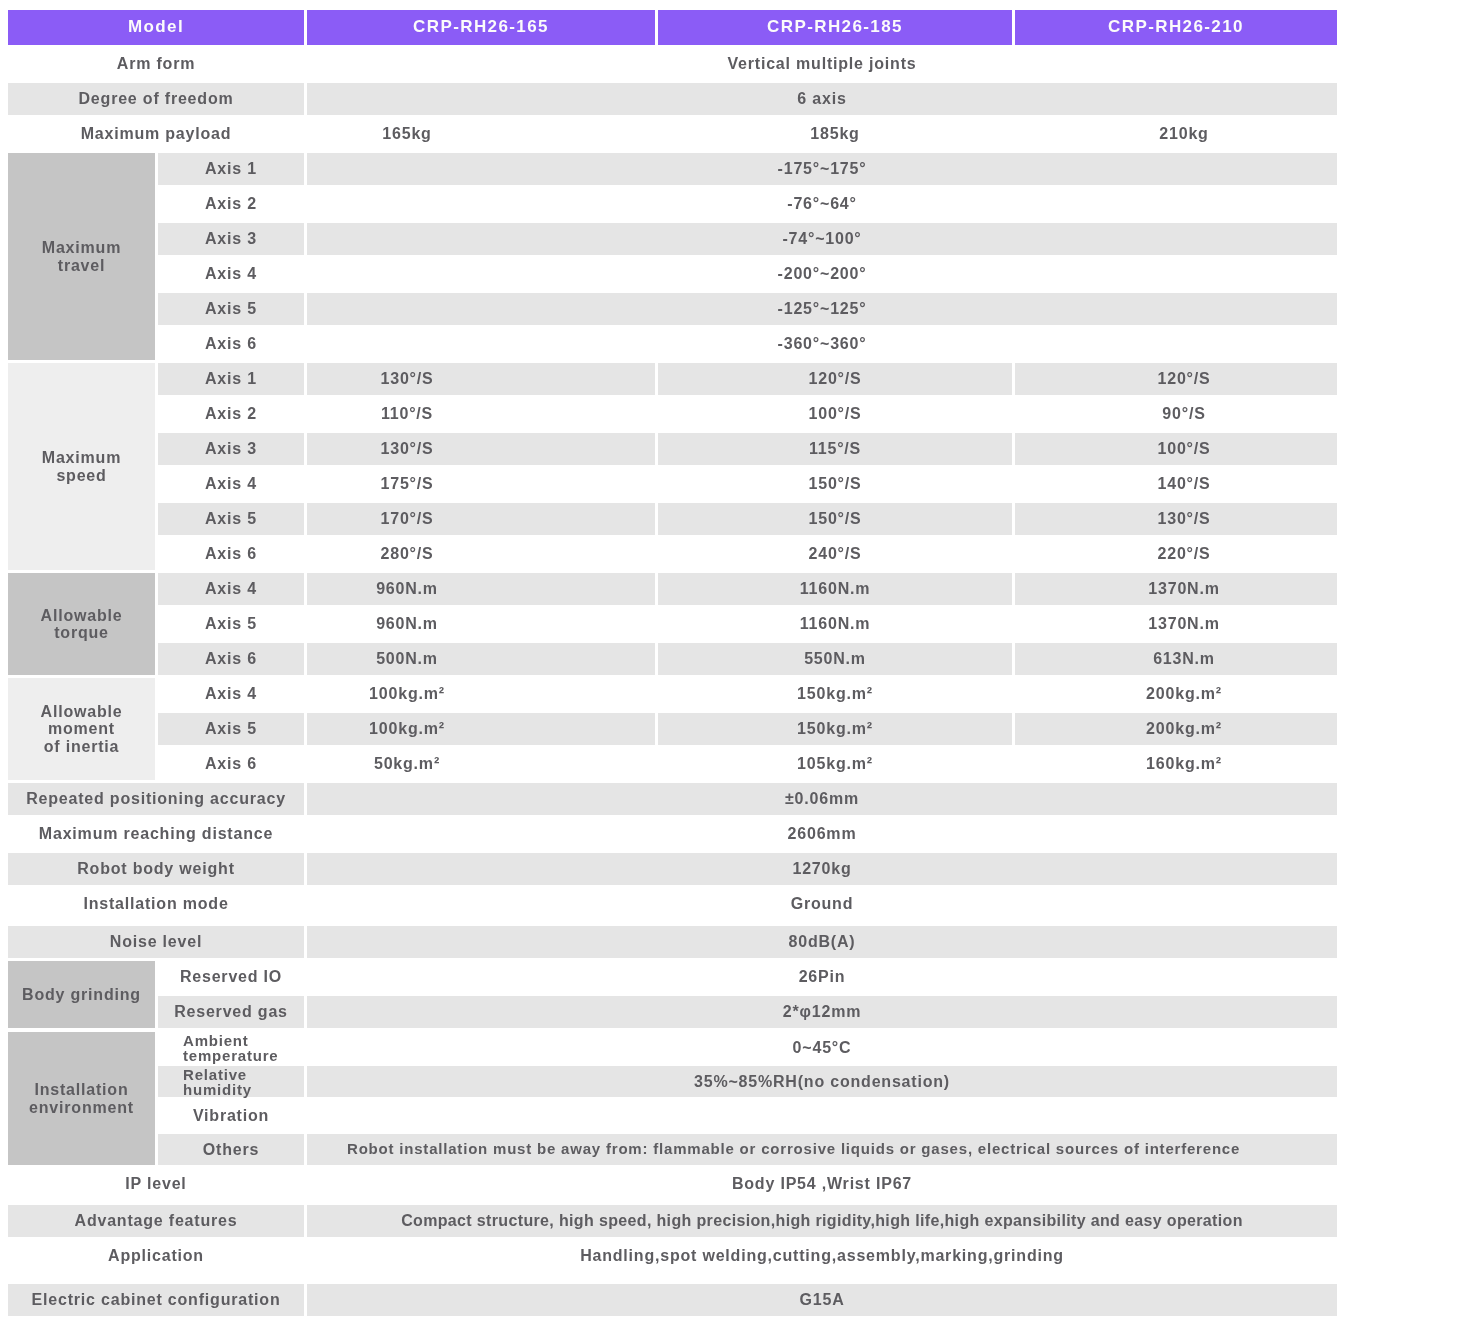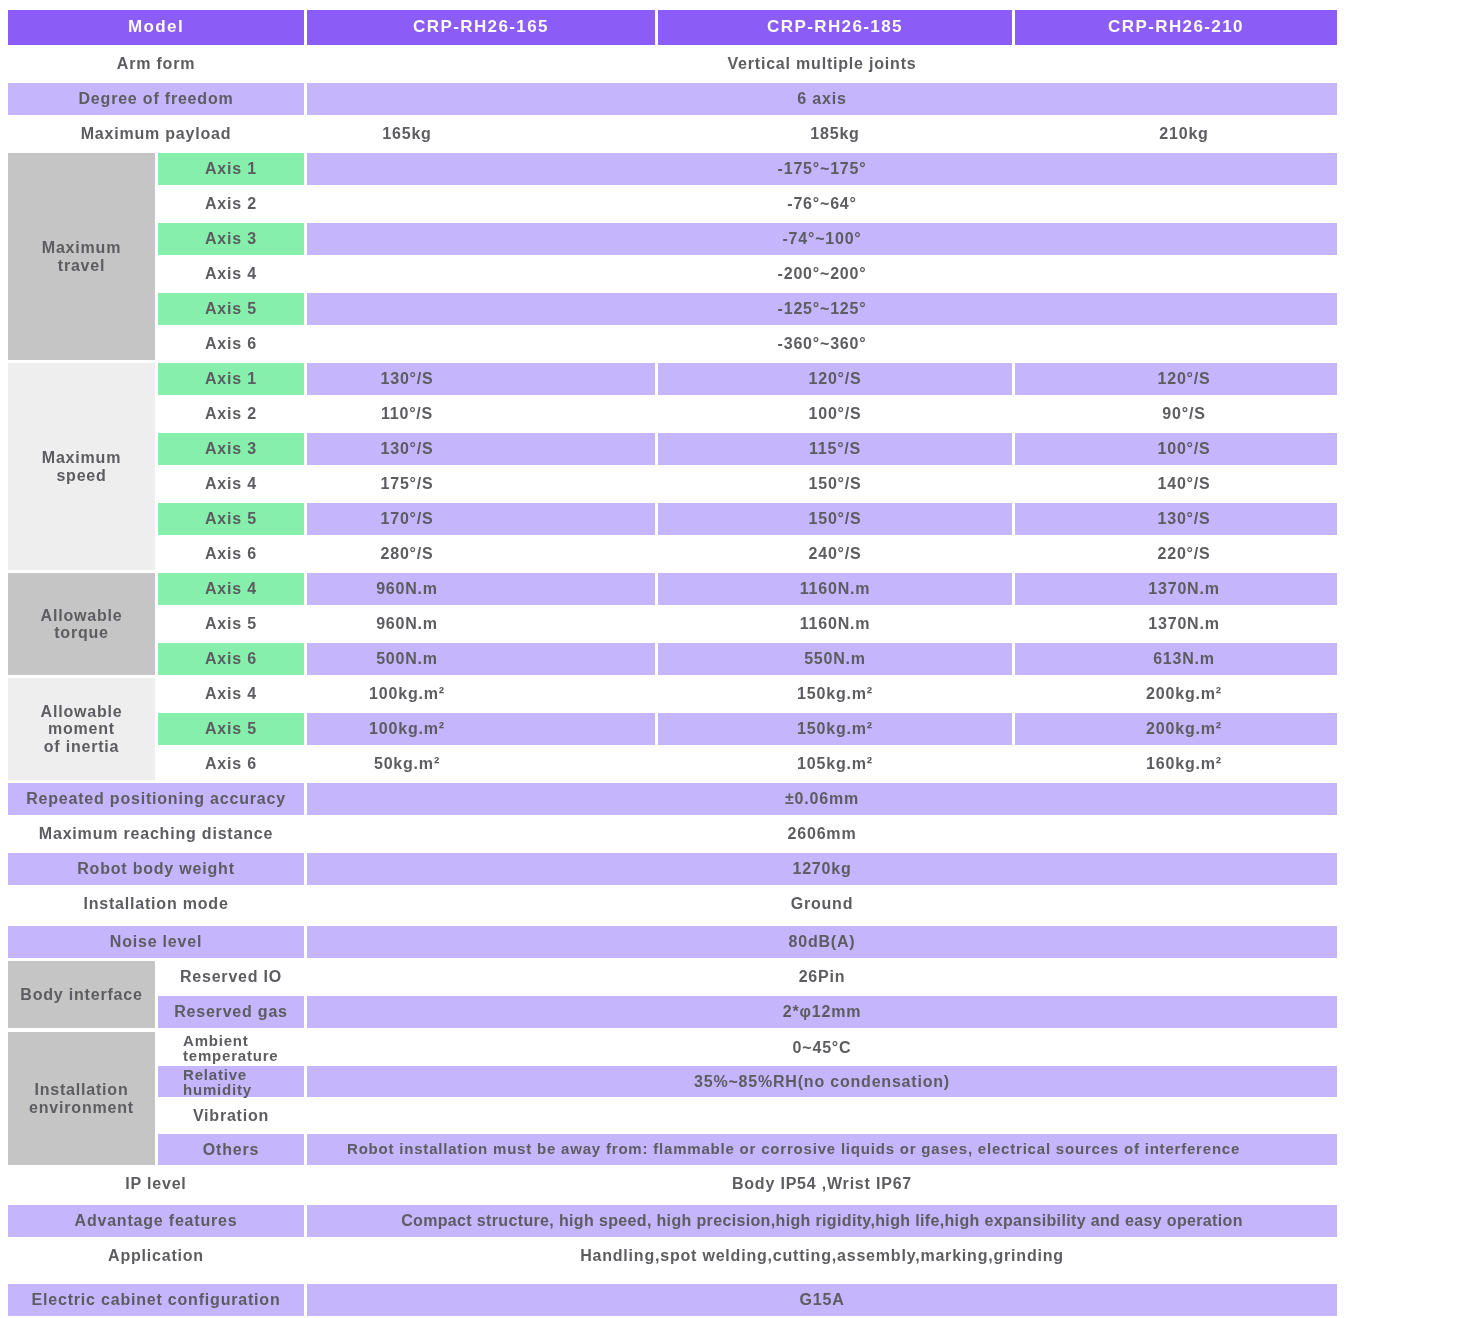--- a/index.html
+++ b/index.html
@@ -22,22 +22,22 @@
   .s4{margin-top:6px;grid-auto-rows:32px;}
   .s5{margin-top:12px;grid-auto-rows:32px;}
   .c{
     display:flex;align-items:center;justify-content:center;
     text-align:center;font-size:16px;line-height:1.08;
   }
   
   .gc1{grid-column:1}.gc2{grid-column:2}.gc3{grid-column:3}.gc4{grid-column:4}.gc5{grid-column:5}
   .gcL{grid-column:1/3}.gcV{grid-column:3/6}
   
-  .sh{background:#c4b5fd;}
-  .shx{background:#86efac;}
+  .sh{background:#e5e5e5;}
+  .shx{background:#e5e5e5;}
   .gd{background:#c5c5c5;}
   .gl{background:#eeeeee;}
   .hdr{background:#8b5cf6;color:#fbfbfb;font-size:17px;letter-spacing:1.4px;}
   
   .pre{white-space:pre-line;}
   .small{font-size:15px;line-height:1.0;}
   .leftpad{justify-content:flex-start;text-align:left;padding-left:25px;}
   .valL{justify-content:flex-start;text-align:left;padding-left:40px;padding-right:50px;font-size:15px;line-height:1.07;}
   
   .pL{padding-right:148px;}
@@ -152,21 +152,21 @@
     <div class="c gcV sh">1270kg</div>
 
     <div class="c gcL">Installation mode</div>
     <div class="c gcV">Ground</div>
   </div>
 
   <div class="tgrid s2">
     <div class="c gcL sh">Noise level</div>
     <div class="c gcV sh">80dB(A)</div>
 
-    <div class="c gc1 gd" style="grid-row:span 2">Body interface</div>
+    <div class="c gc1 gd" style="grid-row:span 2">Body grinding</div>
     <div class="c gc2">Reserved IO</div>
     <div class="c gcV">26Pin</div>
     <div class="c gc2 sh">Reserved gas</div>
     <div class="c gcV sh">2*φ12mm</div>
   </div>
 
   <div class="tgrid s3">
     <div class="c gc1 gd pre" style="grid-row:span 4">Installation
 environment</div>
     <div class="c gc2 pre small leftpad">Ambient

